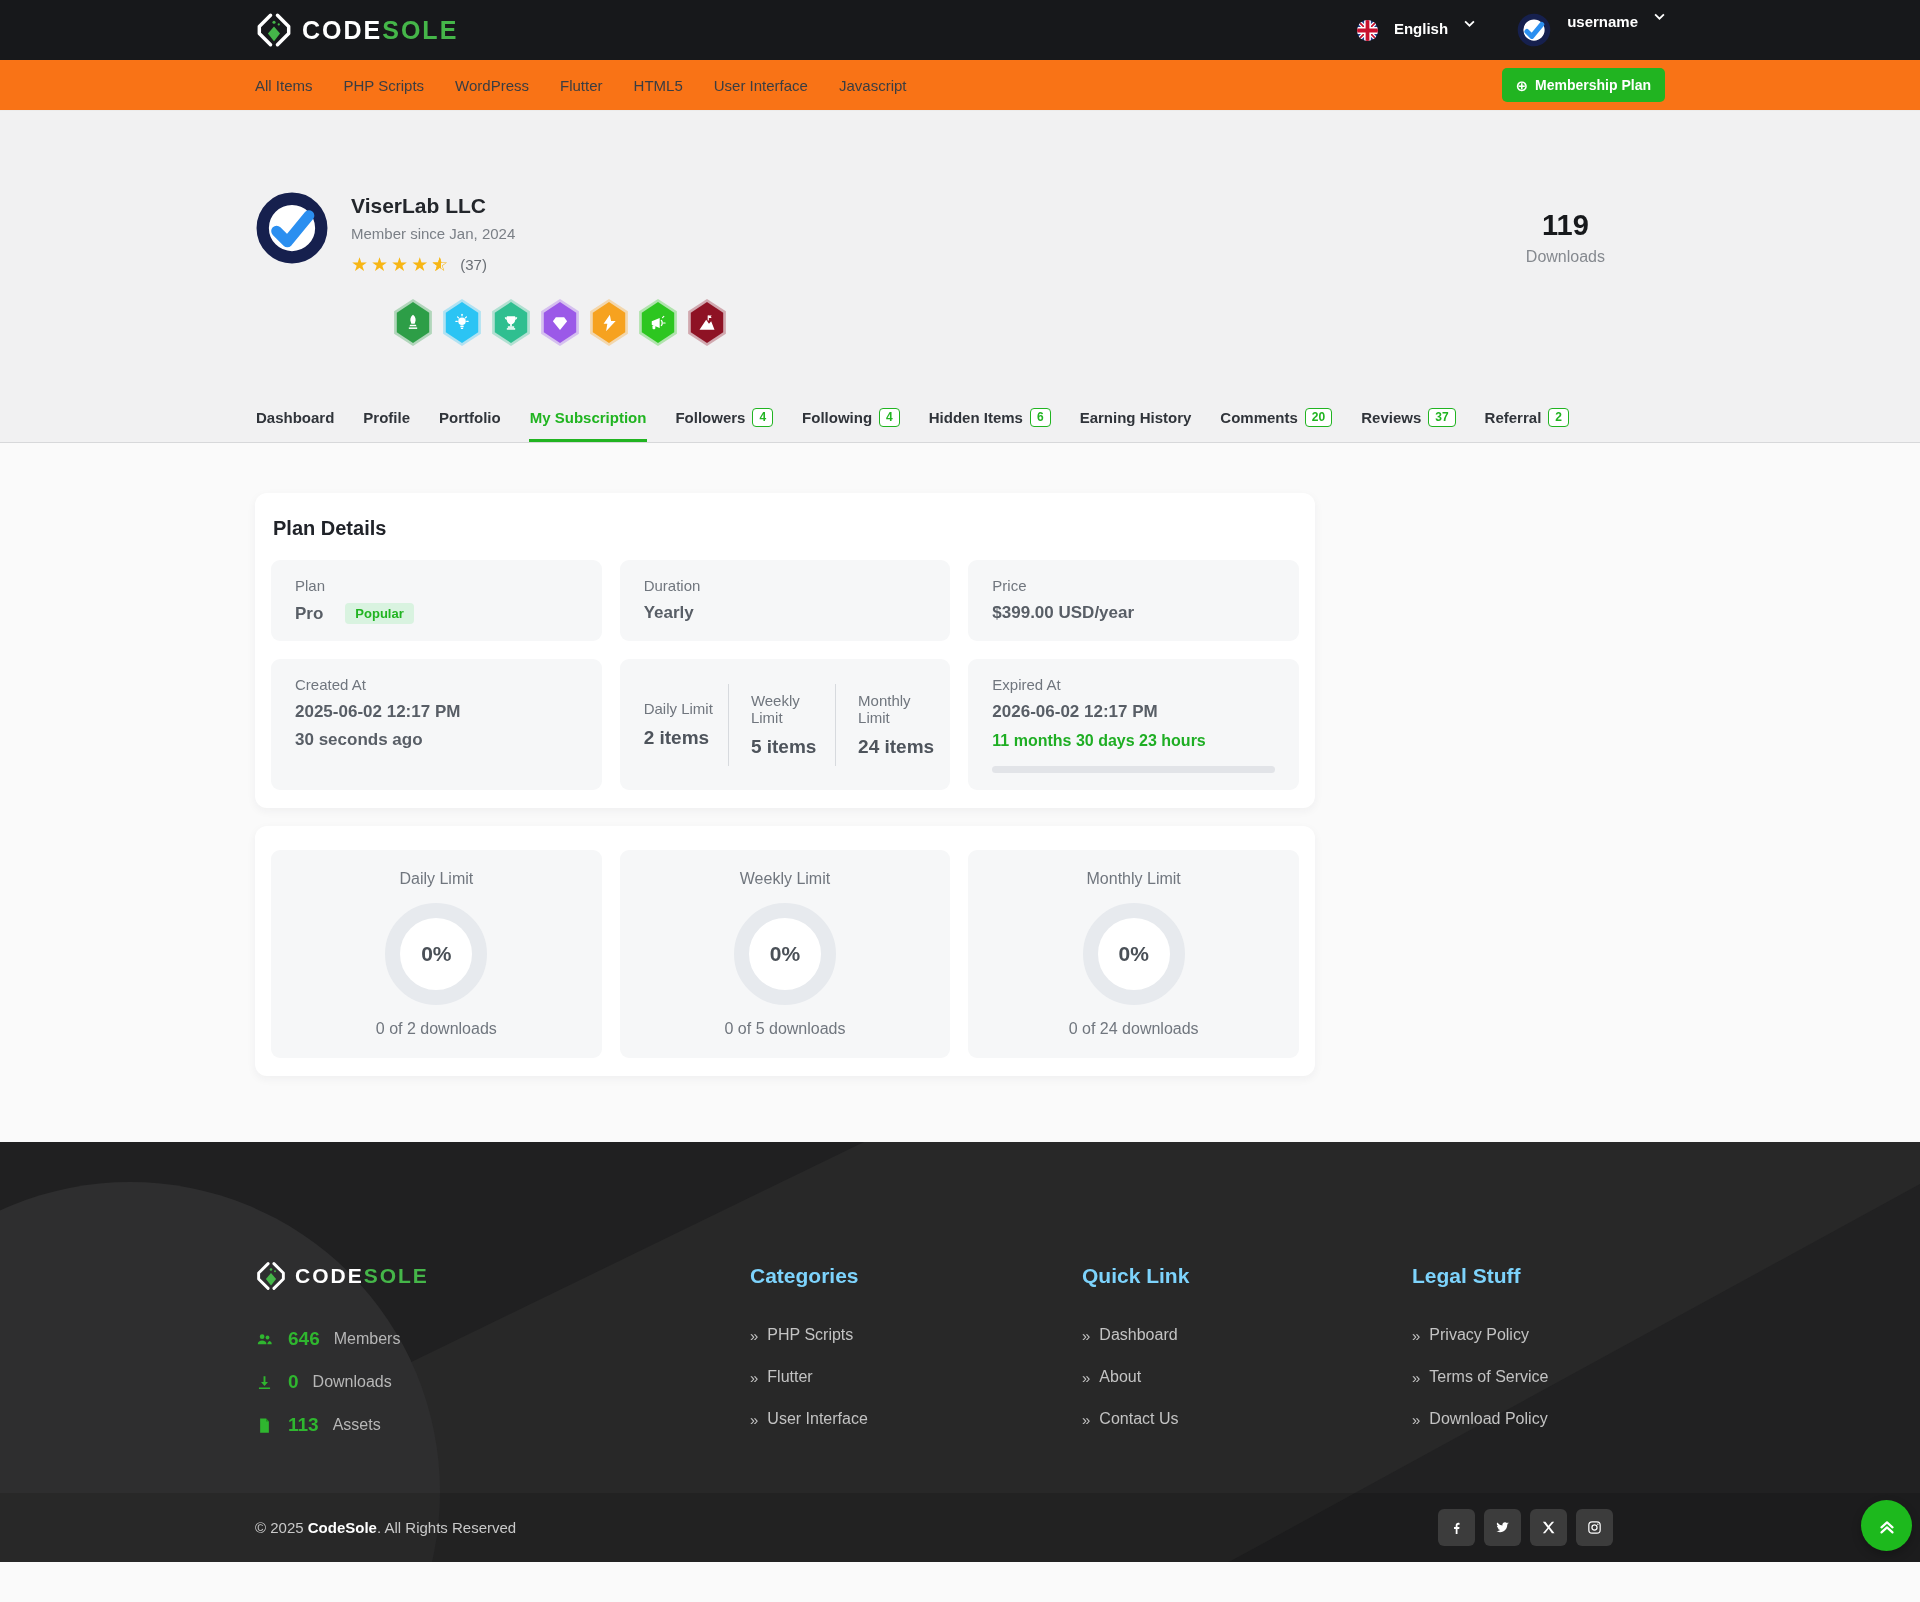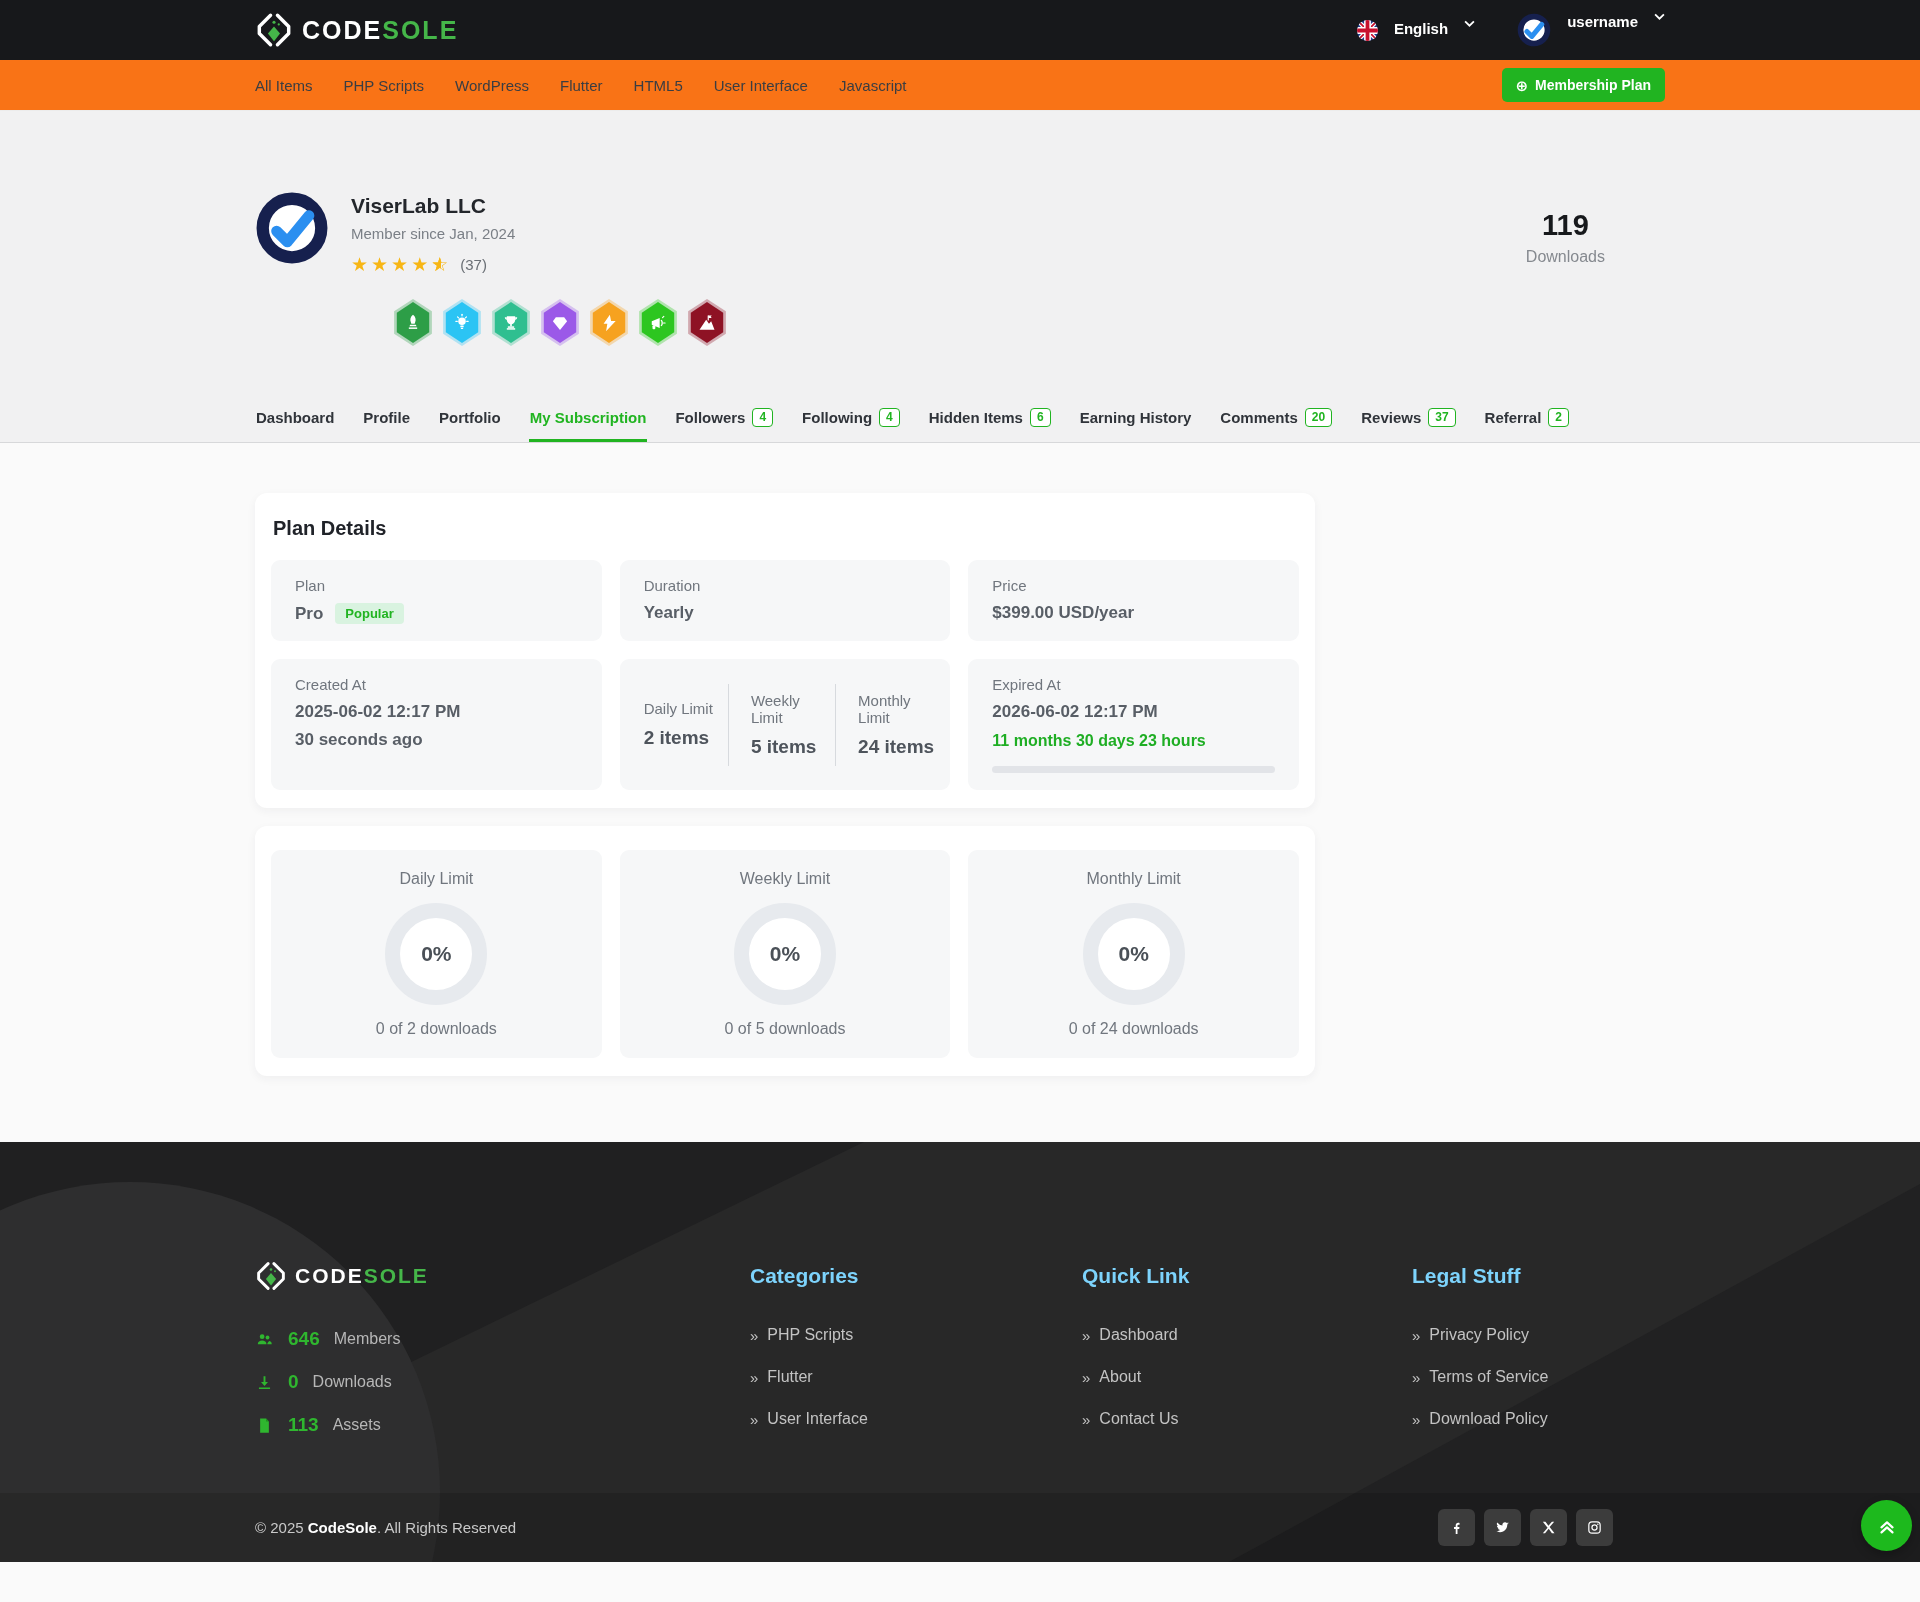--- a/index.html
+++ b/index.html
@@ -57,21 +57,21 @@
   main{padding:50px 0 48px}
   .content-col{width:1060px}
   .card{background:#fff;border-radius:12px;box-shadow:0 3px 10px rgba(30,30,60,.05);padding:24px 16px 18px;margin-bottom:18px}
   .card-title{font-size:20px;font-weight:700;color:#202329;margin:0 0 20px;padding-left:2px}
   .grid3{display:grid;grid-template-columns:1fr 1fr 1fr;gap:18px}
   .grid3 + .grid3{margin-top:18px}
   .tile{background:#f6f7f8;border-radius:9px;padding:17px 24px}
   .t-label{font-size:15px;color:#70767e;margin-bottom:9px}
   .t-value{font-size:17px;font-weight:600;color:#585e66}
   .t-ago{font-size:17px;font-weight:600;color:#585e66;margin-top:8px}
-  .plan-line{display:flex;align-items:center;gap:12px}
+  .plan-line{display:flex;align-items:center;gap:22px}
   .popular{font-size:13px;font-weight:600;color:#21b421;background:#d9f3e0;border-radius:4px;padding:3px 10px}
   .limits-tile{display:flex;align-items:center;padding:17px 8px}
   .lim{flex:1;padding:8px 0 8px 22px}
   .lim:first-child{padding-left:16px}
   .lim + .lim{border-left:1px solid #d7dade}
   .lim-label{font-size:15px;color:#70767e;margin-bottom:10px}
   .lim-value{font-size:19px;font-weight:700;color:#4e545c}
   .remaining{font-size:16px;font-weight:700;color:#1fae24;margin-top:10px}
   .track{height:7px;background:#e2e4e8;border-radius:4px;margin-top:16px}
 

